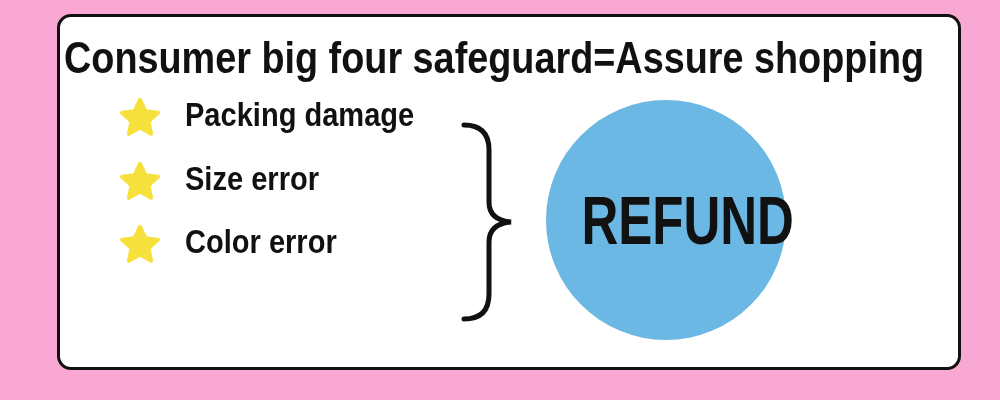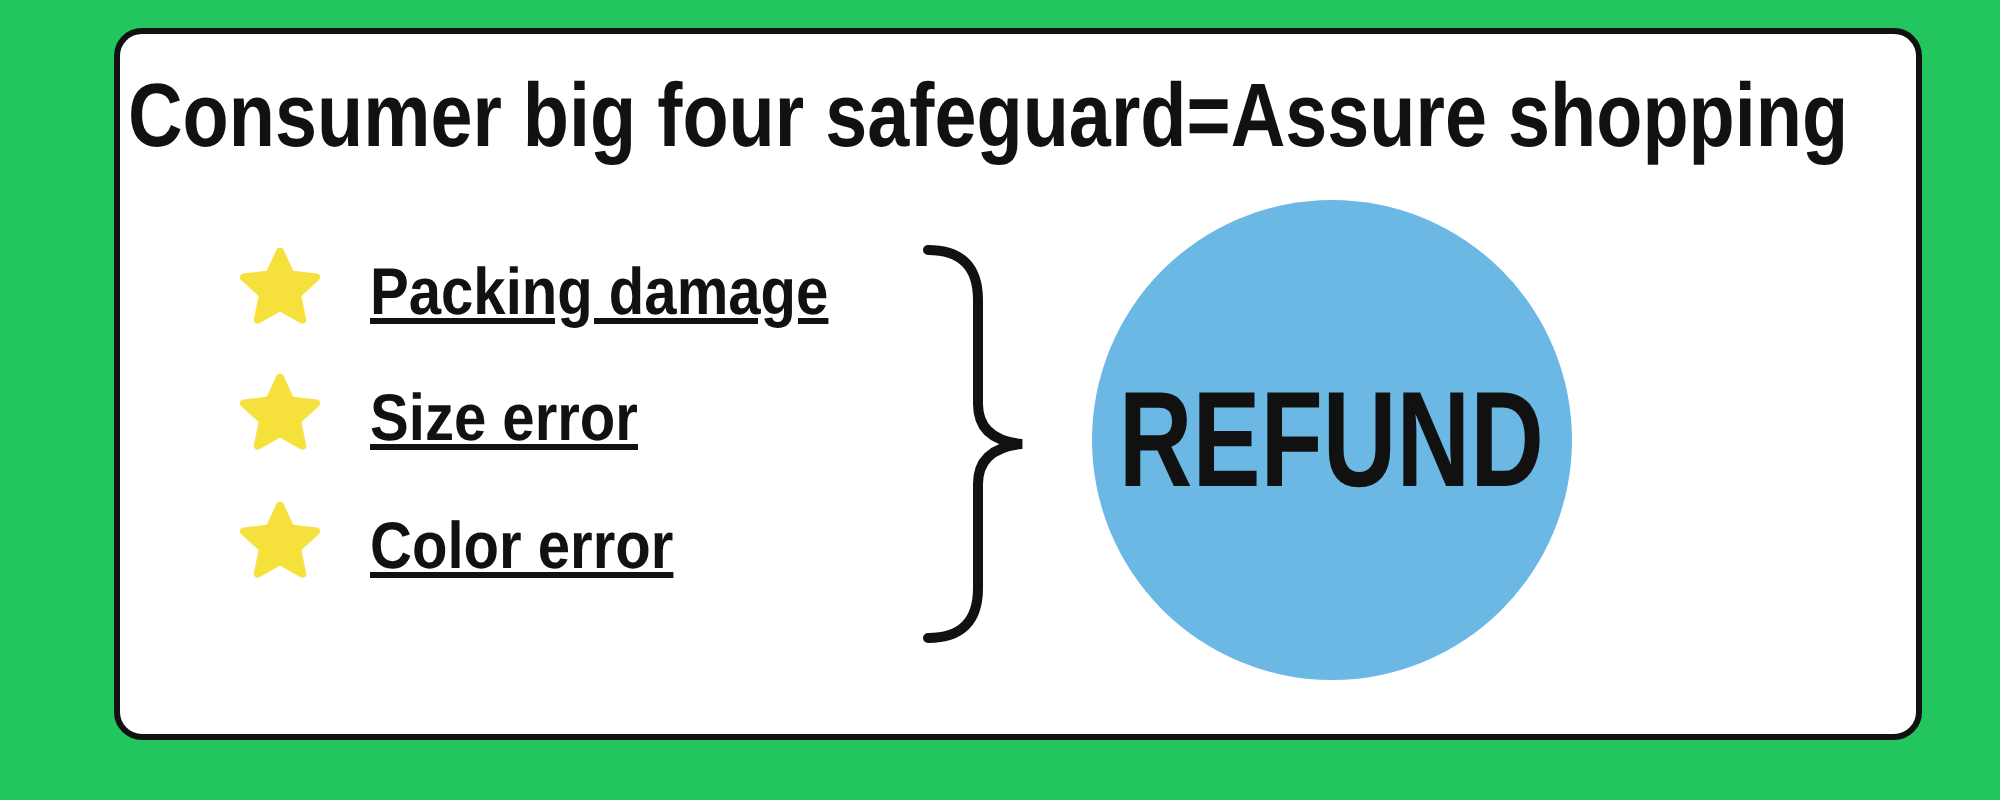--- a/index.html
+++ b/index.html
@@ -4,21 +4,21 @@
 <style>
   html, body {
     margin: 0;
     padding: 0;
     background: #ffffff;
   }
   .canvas {
     position: relative;
     width: 1000px;
     height: 400px;
-    background: #22c55e;
+    background: #f9a8d4;
     overflow: hidden;
     font-family: "Liberation Sans", sans-serif;
     color: #111111;
   }
   .frame {
     position: absolute;
     left: 57px;
     top: 14px;
     width: 898px;
     height: 350px;
@@ -39,23 +39,22 @@
     letter-spacing: 0px;
     color: #111111;
   }
   .list {
     position: absolute;
     left: 120px;
     top: 98px;
   }
   .row {
     display: flex;
-    align-items: flex-end;
+    align-items: flex-start;
     height: 63.5px;
-    text-decoration: underline;
   }
   .star {
     width: 40px;
     height: 38px;
     flex: 0 0 auto;
   }
   .star-shape {
     fill: #F6E13C;
     stroke: #F6E13C;
     stroke-width: 10;
@@ -87,21 +86,20 @@
   .refund-circle {
     position: absolute;
     left: 546px;
     top: 100px;
     width: 240px;
     height: 240px;
     border-radius: 50%;
     background: #6CB8E5;
     display: flex;
     align-items: center;
-    justify-content: center;
   }
   .refund-text {
     font-size: 68px;
     font-weight: 700;
     white-space: nowrap;
     transform: scaleX(0.75);
     transform-origin: center center;
     color: #111111;
   }
 </style>

